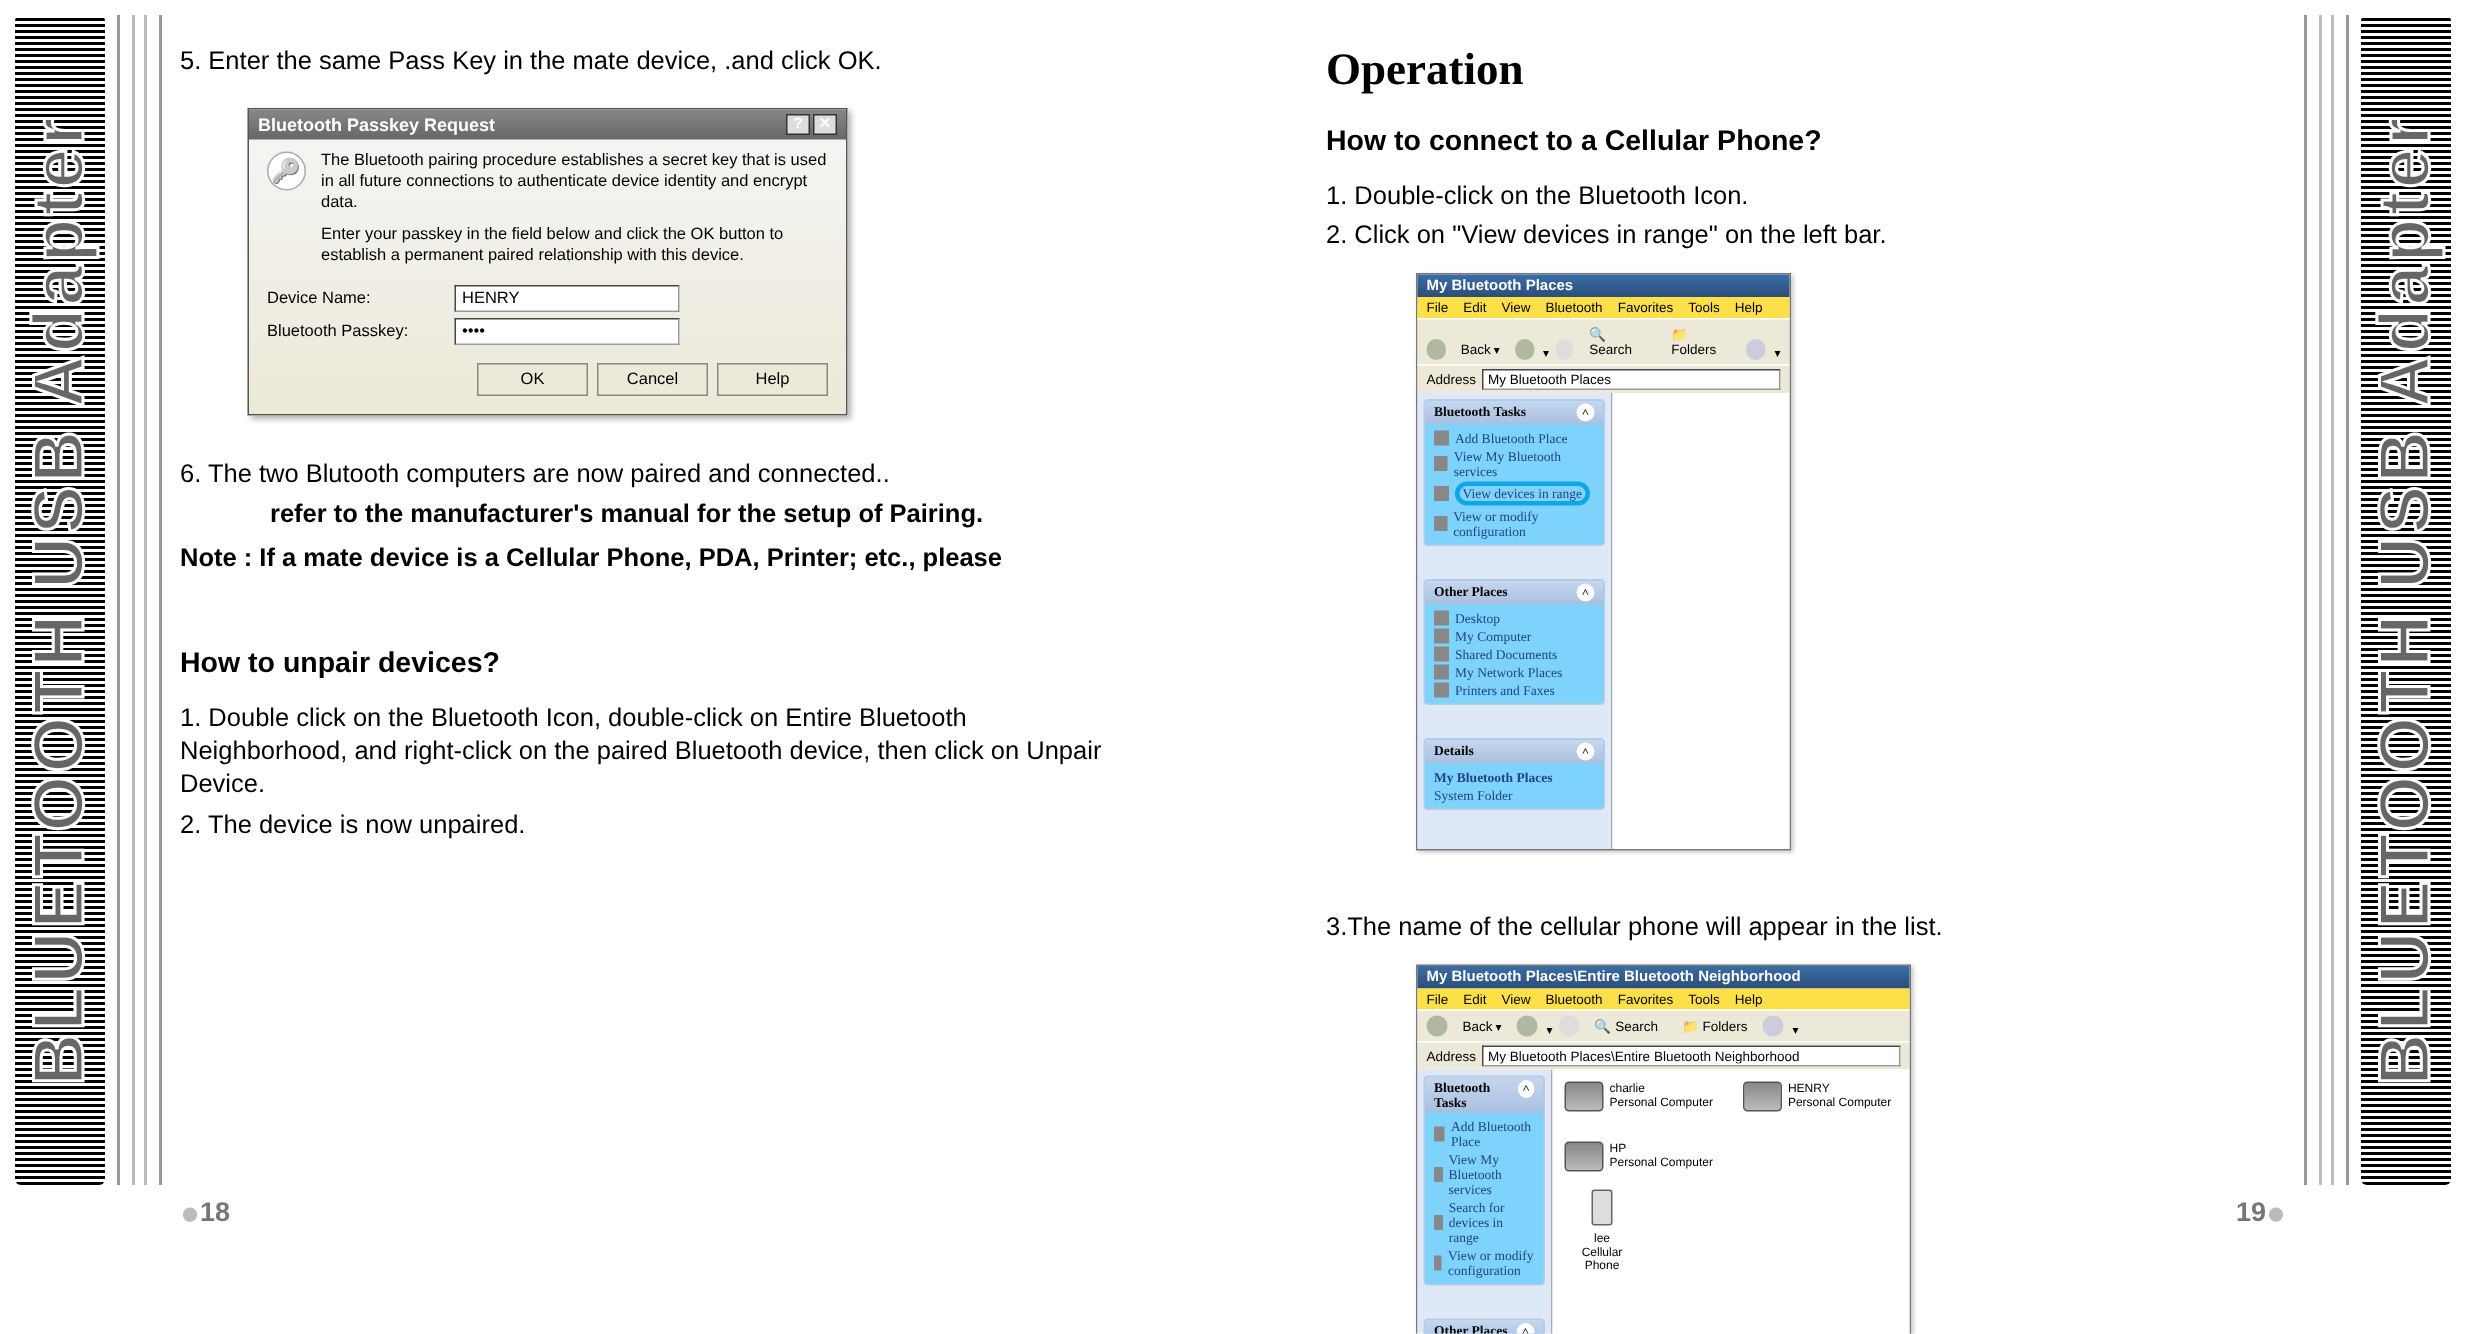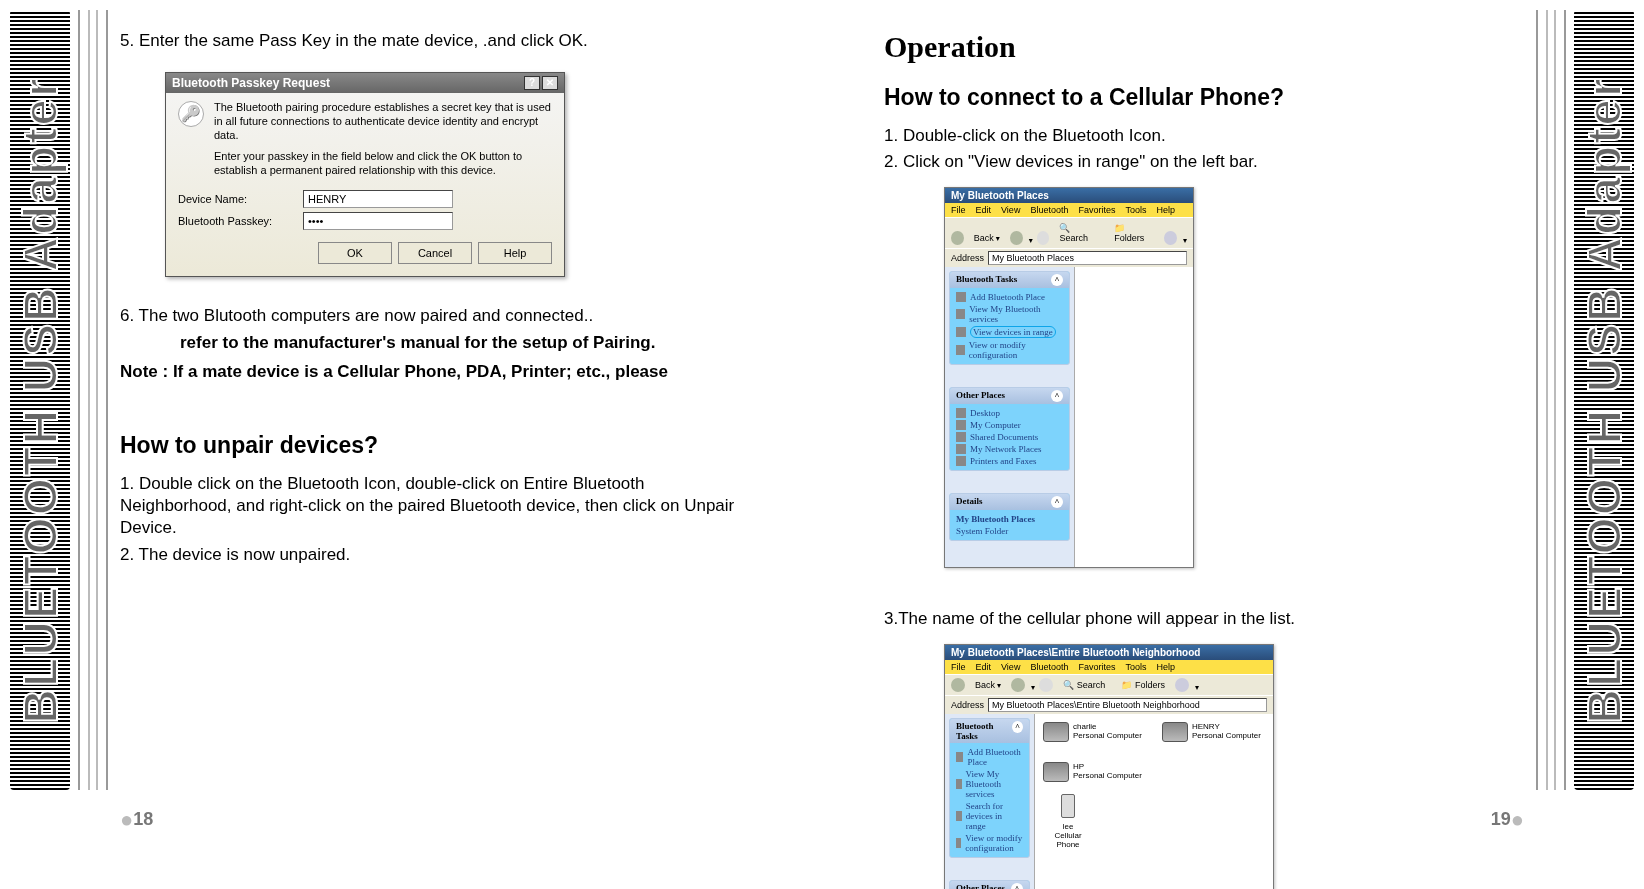--- a/index.html
+++ b/index.html
@@ -45,23 +45,23 @@
       top: 20px;
       width: 640px;
       height: 840px;
     }
     .page.left-page { left: 120px; }
     .page.right-page { right: 120px; }
     .content-area { padding: 10px 10px 0 0; }
     .step-text { font-size: 17px; color: #000; line-height: 1.3; margin-bottom: 4px; }
     .note { font-weight: bold; font-size: 17px; line-height:1.45; margin-top:4px; }
     .note .indent{ display:block; padding-left:60px;}
-    .subhead { font-weight: bold; font-size: 23px; margin: 48px 0 14px 0; }
+    .subhead { font-weight: bold; font-size: 19px; margin: 48px 0 14px 0; }
     .section-title { font-family: Georgia, 'Times New Roman', serif; font-weight: bold; font-size: 30px; margin-bottom: 20px; }
-    .pagenum { position:absolute; bottom:27px; font-size:18px; color:#777; font-weight:bold;}
+    .pagenum { position:absolute; bottom:38px; font-size:18px; color:#777; font-weight:bold;}
     .pagenum .bullet{ color:#bbb; font-size:22px; vertical-align:-2px;}
     .page.left-page .pagenum{ left:0;}
     .page.right-page .pagenum{ right:0;}
 
     
     .dlg {
       width: 400px; margin: 20px 0 28px 45px;
       border: 1px solid #555; background: linear-gradient(#f5f5f5,#ece9d8);
       box-shadow: 2px 2px 4px rgba(0,0,0,.3);
       font-size: 11px; color:#000;
@@ -103,21 +103,21 @@
     .fig .panel .ph .caret{ width:12px;height:12px;border-radius:50%;background:#fff; text-align:center; line-height:12px; font-size:8px;}
     .fig .panel ul{ list-style:none; padding:3px 6px;}
     .fig .panel li{ padding:1px 0; display:flex; gap:4px; align-items:center; color:#224488;}
     .fig .panel li .li-icon{ width:10px;height:10px; background:#888; display:inline-block;}
     .fig .pane{ flex:1; background:#fff; padding:8px;}
     .fig .device-row{ display:flex; flex-wrap:wrap; gap:20px;}
     .fig .device{ display:flex; gap:4px; align-items:flex-start; font-size:8px;}
     .fig .device .dicon{ width:26px;height:20px; background:linear-gradient(#888,#bbb); border:1px solid #555; border-radius:3px;}
     .fig .device .phone{ width:14px;height:24px; background:#ddd; border:1px solid #666; border-radius:2px; margin:6px auto 0 auto; display:block;}
     .fig .device.col{ flex-direction:column; align-items:center; width:50px;}
-    .circled{ border:1px solid #0ea5e9; border-radius:8px; padding:0 2px;}
+    .circled{ border:3px solid #0ea5e9; border-radius:8px; padding:0 2px;}
   </style>
 </head>
 <body>
 
 <div class="vtab left"></div>
 <div class="vstrip left"></div>
 <div class="vtab right"></div>
 <div class="vstrip right"></div>
 
 <div class="page left-page">

